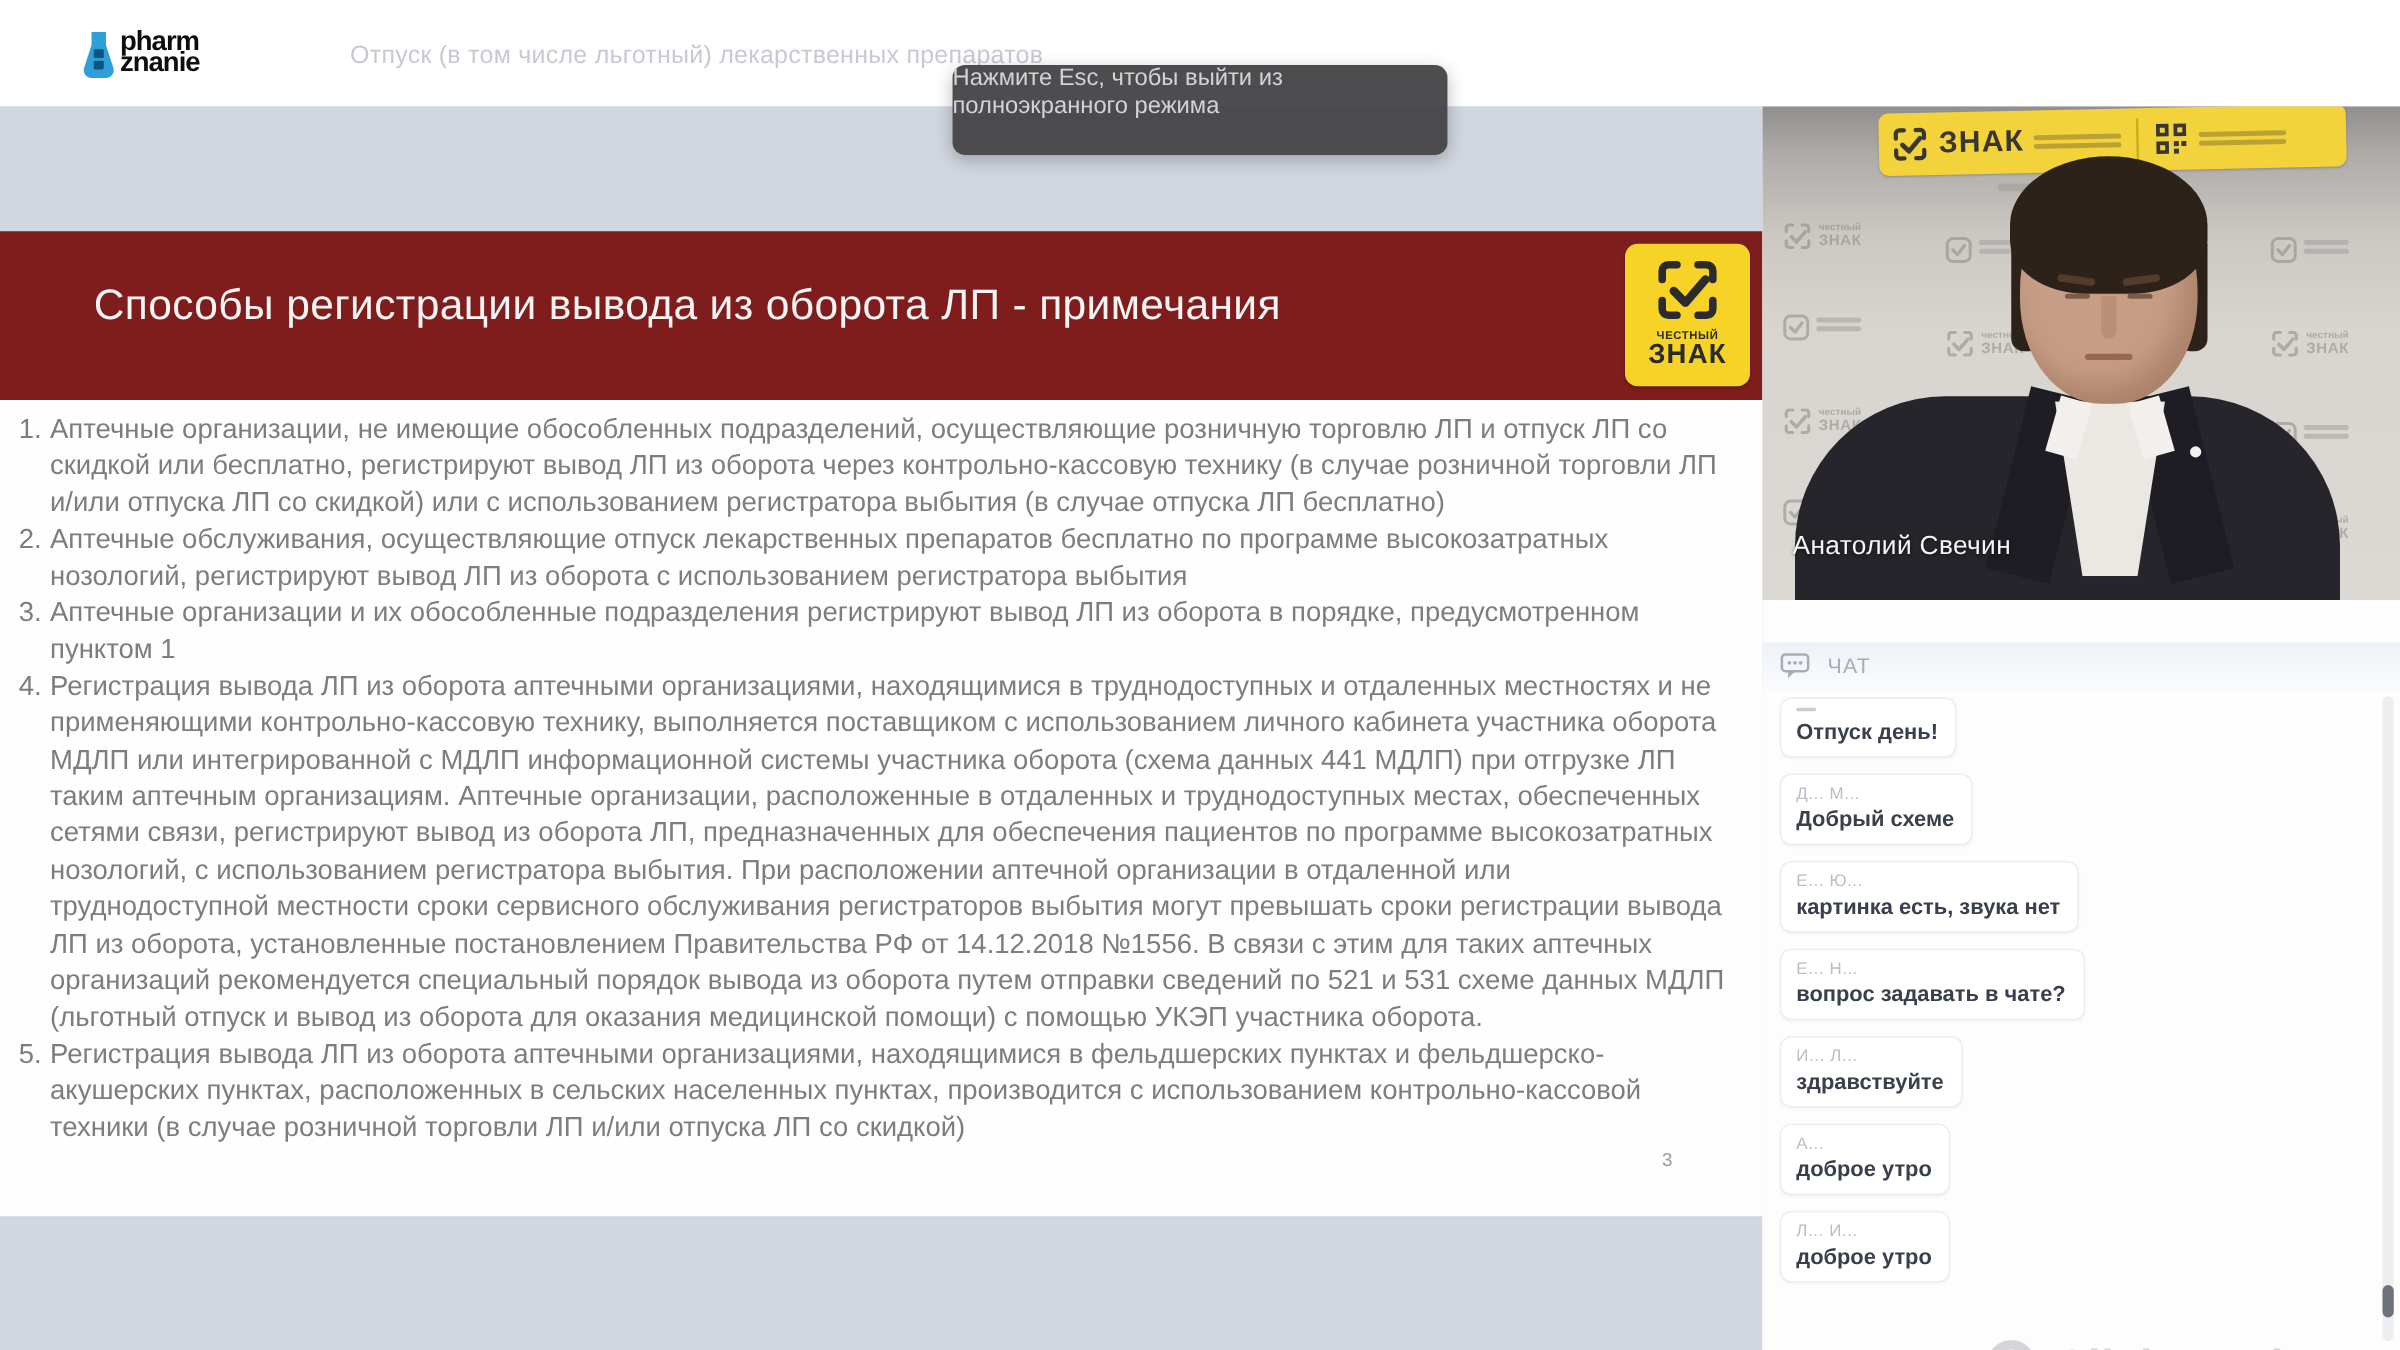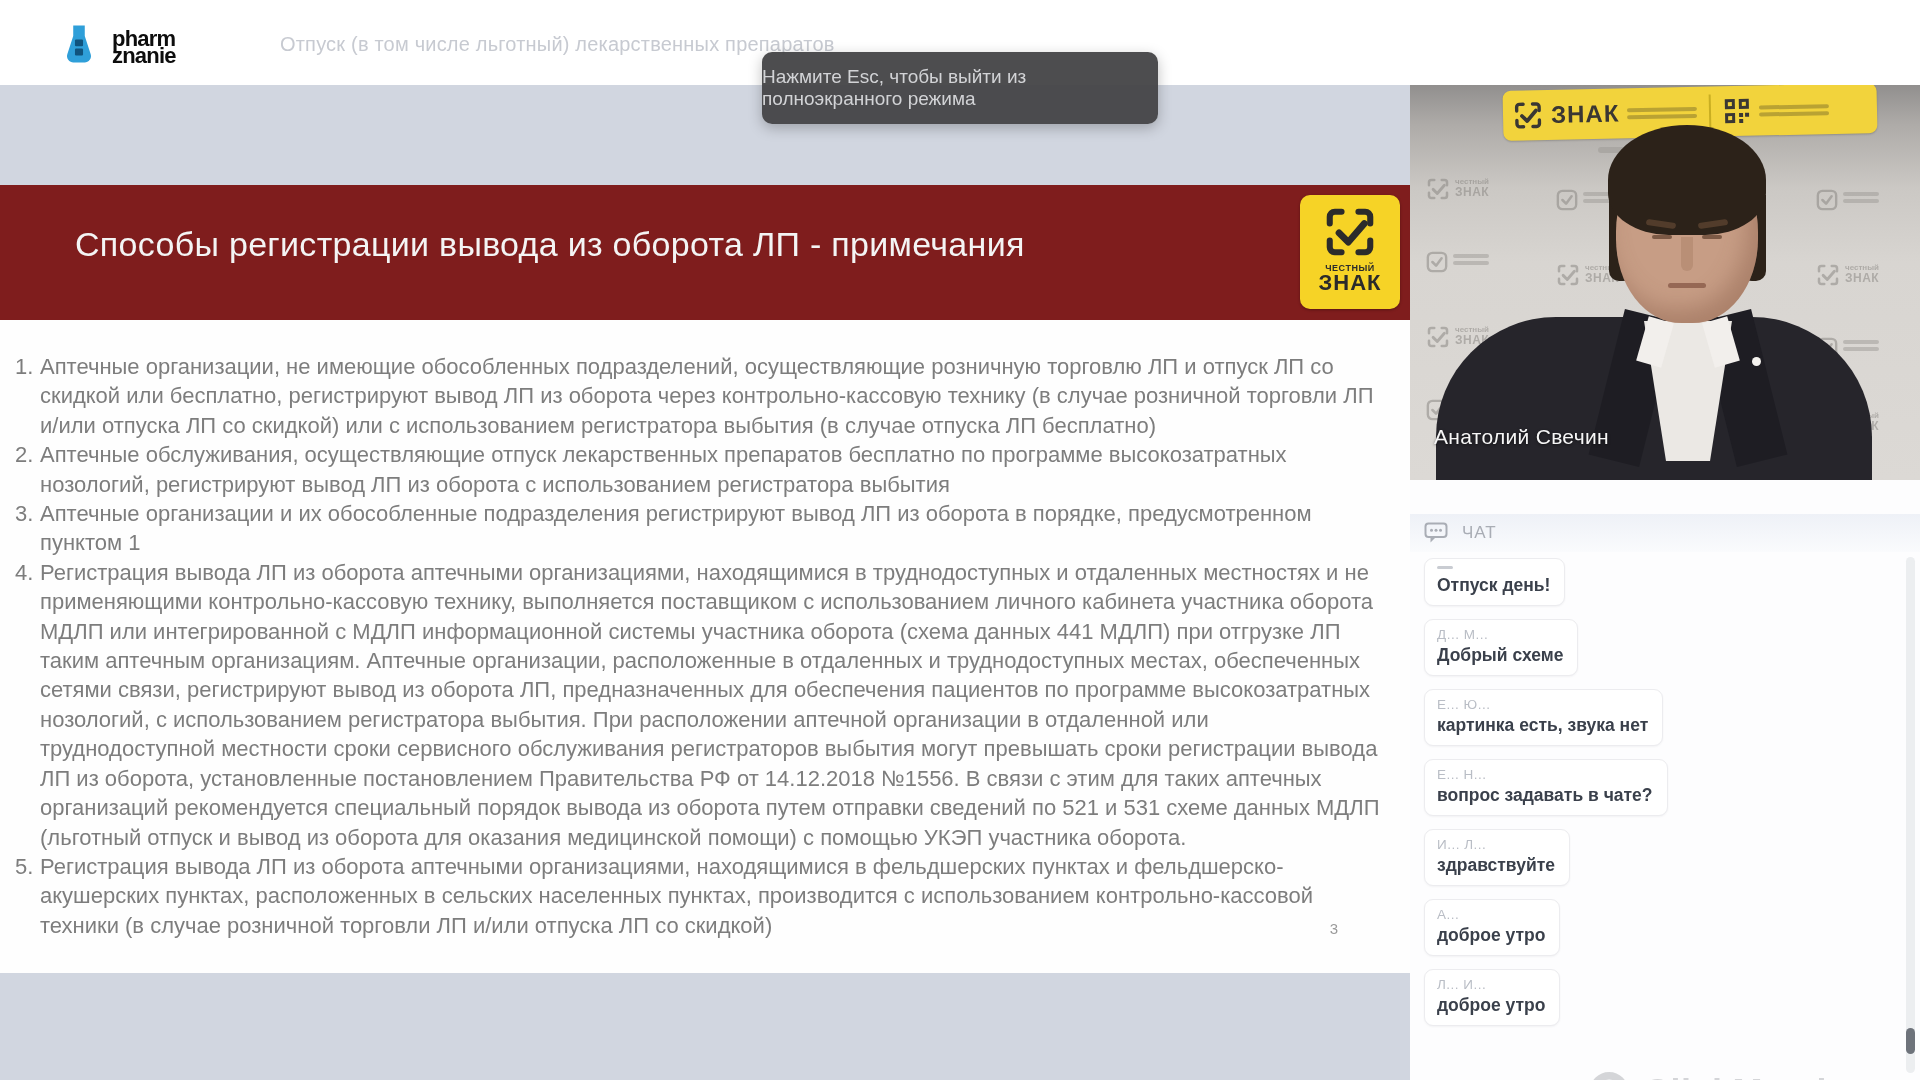--- a/index.html
+++ b/index.html
@@ -1,42 +1,42 @@
 <!DOCTYPE html>
 <html><head>
 <meta charset="utf-8">
 <style>
   html,body{margin:0;padding:0;width:1920px;height:1080px;overflow:hidden;
     font-family:"Liberation Sans","DejaVu Sans",sans-serif;background:#d1d6e0;}
   *{box-sizing:border-box;}
 
   
   .app-header{position:absolute;left:0;top:0;width:1920px;height:85px;background:#ffffff;z-index:5;}
-  .logo{position:absolute;left:64px;top:24px;display:flex;align-items:flex-end;gap:18px;cursor:pointer;}
+  .logo{position:absolute;left:64px;top:24px;display:flex;align-items:flex-start;gap:2px;cursor:pointer;}
   .logo .flask{width:30px;height:40px;}
   .logo .wordmark{display:flex;flex-direction:column;line-height:17px;font-weight:bold;
     font-size:22px;letter-spacing:-0.8px;color:#0d0d0d;}
   .webinar-title{position:absolute;left:280px;top:33px;font-size:20px;color:#c7cad1;letter-spacing:0.2px;white-space:nowrap;}
 
   
   .toast{position:absolute;left:762px;top:52px;width:396px;height:72px;background:rgba(67,67,70,0.95);
-    border-radius:10px;z-index:9;display:flex;align-items:center;justify-content:center;
+    border-radius:10px;z-index:9;display:flex;justify-content:center;
     color:#d2d3d6;font-size:19px;box-shadow:0 4px 14px rgba(0,0,0,.25);}
 
   
   .main-left{position:absolute;left:0;top:85px;width:1410px;height:995px;background:#d1d6e0;}
   .slide-titlebar{position:absolute;left:0;top:100px;width:1410px;height:135px;background:#7f1d1d;}
   .slide-title{position:absolute;left:75px;top:40px;font-size:34px;color:#f4f4f4;letter-spacing:0.3px;}
   .cz-badge{position:absolute;left:1300px;top:110px;width:100px;height:114px;background:#f6d326;
     border-radius:10px;display:flex;flex-direction:column;align-items:center;padding-top:10px;z-index:3;
     box-shadow:0 1px 3px rgba(0,0,0,.3);}
   .cz-badge .txt1{font-size:9px;font-weight:bold;color:#2b2b2b;margin-top:4px;letter-spacing:0.5px;}
   .cz-badge .txt2{font-size:22px;font-weight:bold;color:#2b2b2b;line-height:20px;letter-spacing:1px;}
   .slide-body{position:absolute;left:0;top:235px;width:1410px;height:653px;background:#fefefe;}
-  .slide-list{margin:0;padding:32px 0 0 0;list-style:none;counter-reset:itm;}
+  .slide-list{margin:0;padding:8px 0 0 0;list-style:none;counter-reset:itm;}
   .slide-list li{display:flex;counter-increment:itm;color:#7d7d7d;font-size:22px;line-height:29.4px;margin:0;}
   .slide-list li .num{flex:0 0 40px;padding-left:15px;}
   .slide-list li .num::before{content:counter(itm) ".";}
   .slide-list li .itxt{flex:1;padding-right:22px;}
   .slide-pageno{position:absolute;right:72px;top:600px;font-size:15px;color:#9a9a9a;}
 
   
   .right-panel{position:absolute;left:1410px;top:85px;width:510px;height:995px;background:#fdfdfe;}
 
   

